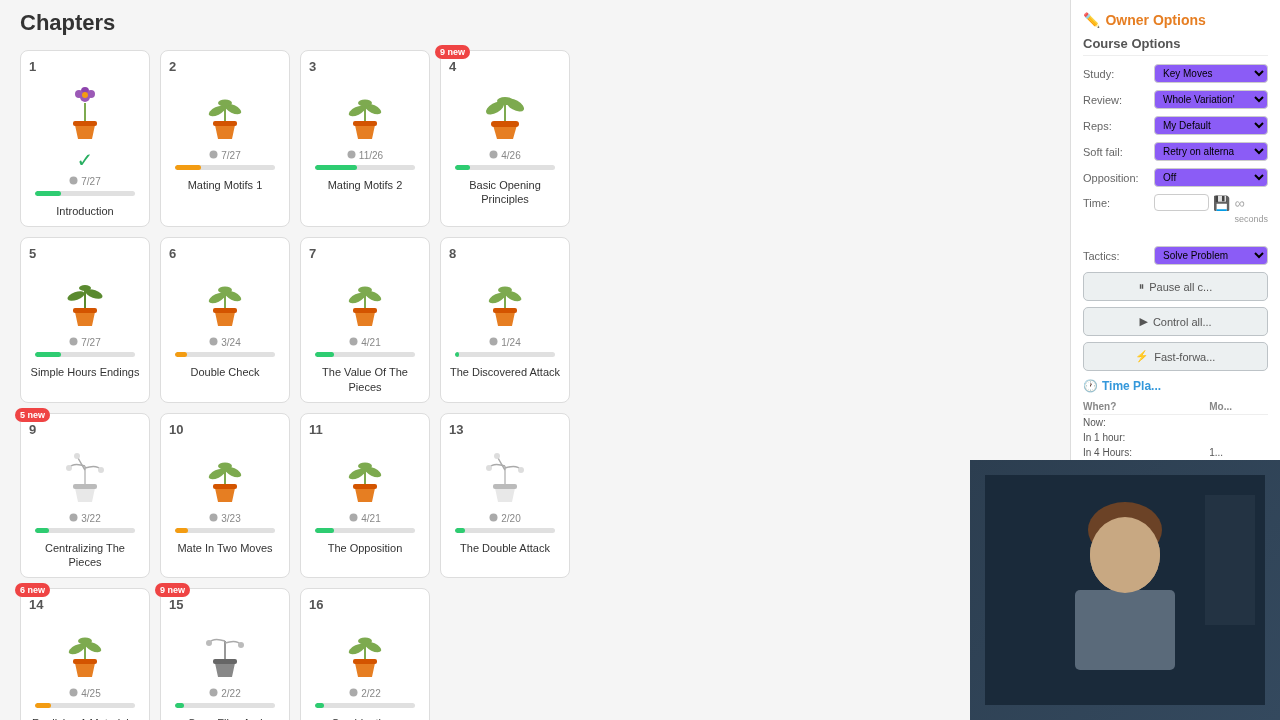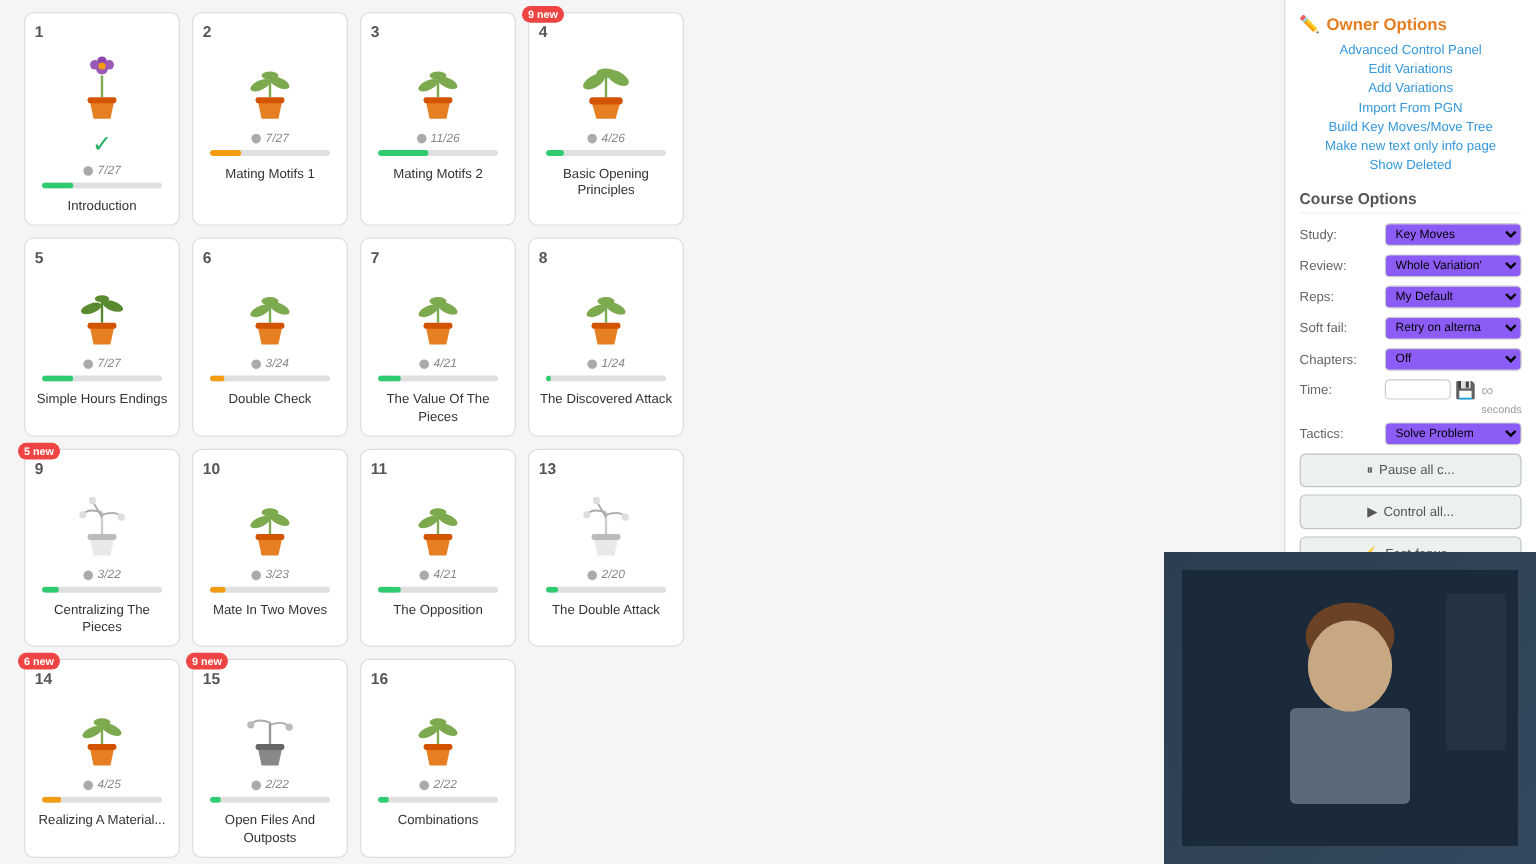--- a/index.html
+++ b/index.html
@@ -72,23 +72,21 @@
       align-items: center;
       justify-content: center;
       margin: 4px 0;
     }
 
     .chapter-stats {
       font-size: 10px;
       color: #888;
       margin-top: 4px;
       display: flex;
-      align-items: center;
       gap: 3px;
-      font-style: italic;
     }
 
     .progress-bar-container {
       width: 90%;
       height: 5px;
       background: #e0e0e0;
       border-radius: 3px;
       margin: 4px 0;
       overflow: hidden;
     }
@@ -274,27 +272,28 @@
       justify-content: center;
       color: #fff;
       font-size: 12px;
     }
 
     .seconds-label {
       font-size: 9px;
       color: #999;
       text-align: right;
       margin-top: -4px;
-      margin-bottom: 6px;
+      margin-bottom: 22px;
     }
   </style>
 </head>
 <body>
 
 <div class="main-content">
+  <div class="page-title">Chapters</div>
   <div class="chapters-grid" id="chapters-grid">
 
   <div class="chapter-card">
 
       <div class="chapter-number">1</div>
       <div class="plant-img">
           <svg width="52" height="58" viewBox="0 0 52 58" xmlns="http://www.w3.org/2000/svg">
         <polygon points="16,42 36,42 33,56 19,56" fill="#e67e22"></polygon>
         <rect x="14" y="38" width="24" height="5" rx="2" fill="#d35400"></rect>
         <line x1="26" y1="38" x2="26" y2="20" stroke="#7daa4f" stroke-width="2"></line>
@@ -680,51 +679,41 @@
       <div class="chapter-title">Combinations</div>
     </div>
     </div>
 </div>
 
 <div class="right-sidebar">
   <div class="owner-options-title">
     <span>✏️</span>
     <span>Owner Options</span>
   </div>
-  <div class="owner-options-links" id="owner-links">
-
-  <a class="owner-link">Advanced Control Panel</a>
-      <a class="owner-link">Edit Variations</a>
-      <a class="owner-link">Add Variations</a>
-      <a class="owner-link">Import From PGN</a>
-      <a class="owner-link">Build Key Moves/Move Tree</a>
-      <a class="owner-link">Make new text only info page</a>
-      <a class="owner-link">Show Deleted</a>
-    </div>
 
   <div class="section-title">Course Options</div>
 
   <div class="option-row">
     <span class="option-label">Study:</span>
     <select class="option-select" id="study-select"><option value="Key Moves">Key Moves</option><option value="All Moves">All Moves</option></select>
   </div>
   <div class="option-row">
     <span class="option-label">Review:</span>
     <select class="option-select" id="review-select"><option value="Whole Variation'">Whole Variation'</option><option value="Single Move">Single Move</option></select>
   </div>
   <div class="option-row">
     <span class="option-label">Reps:</span>
     <select class="option-select" id="reps-select"><option value="My Default">My Default</option><option value="1">1</option><option value="2">2</option><option value="3">3</option></select>
   </div>
   <div class="option-row">
     <span class="option-label">Soft fail:</span>
     <select class="option-select" id="soft-fail-select"><option value="Retry on alterna">Retry on alterna</option><option value="No Retry">No Retry</option></select>
   </div>
   <div class="option-row">
-    <span class="option-label">Chapters:</span>
+    <span class="option-label">Opposition:</span>
     <select class="option-select" id="fast-track-select"><option value="Off">Off</option><option value="On">On</option></select>
   </div>
   <div class="option-row">
     <span class="option-label">Time:</span>
     <div class="time-input-row">
       <input type="text" class="time-input" style="">
       <span class="time-icon">💾</span>
       <span class="time-icon">∞</span>
     </div>
   </div>

